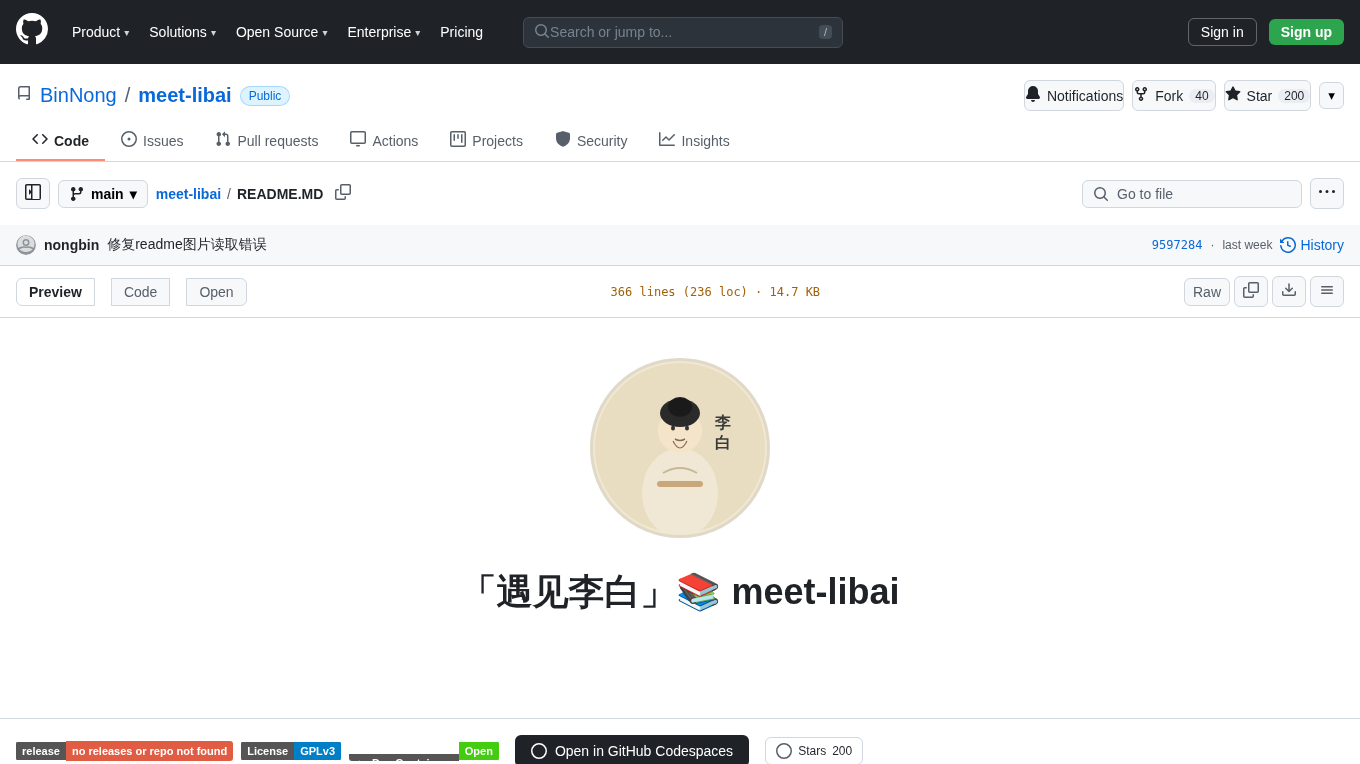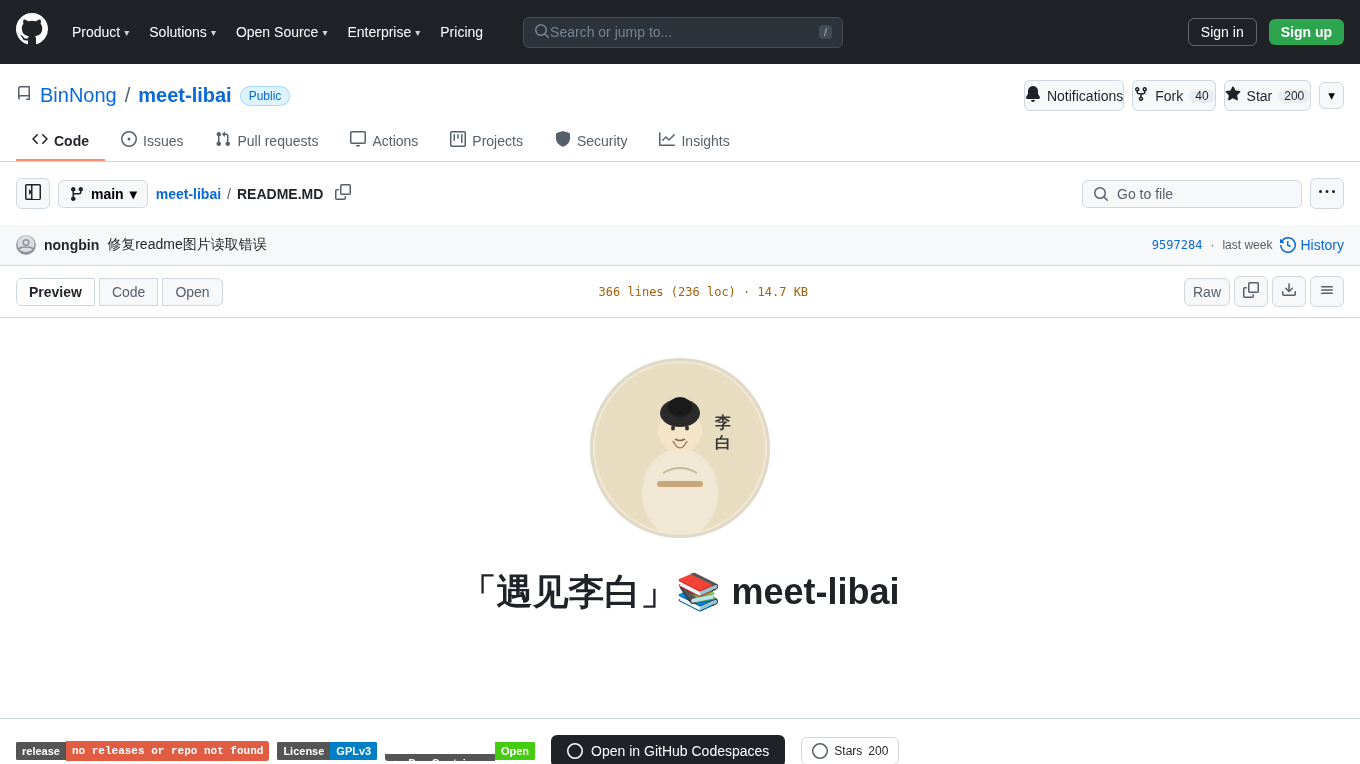--- a/index.html
+++ b/index.html
@@ -56,39 +56,39 @@
     .commit-left { display: flex; align-items: center; gap: 8px; }
     .commit-avatar { width: 20px; height: 20px; border-radius: 50%; background: #ddd; font-size: 12px; display: flex; align-items: center; justify-content: center; overflow: hidden; }
     .commit-author { font-weight: 600; color: #1f2328; }
     .commit-message { color: #1f2328; }
     .commit-right { display: flex; align-items: center; gap: 8px; color: #57606a; font-size: 12px; }
     .commit-sha { font-family: monospace; color: #0969da; }
     .history-link { display: flex; align-items: center; gap: 4px; color: #0969da; cursor: pointer; font-size: 14px; }
 
     
     .file-view-header { padding: 10px 16px; display: flex; align-items: center; justify-content: space-between; border-bottom: 1px solid #d0d7de; }
-    .file-tabs { display: flex; gap: 4px; }
+    .file-tabs { display: flex; gap: 16px; }
     .file-tab { padding: 5px 12px; border: 1px solid #d0d7de; background: #f6f8fa; cursor: pointer; font-size: 14px; color: #57606a; }
     .file-tab:first-child { border-radius: 6px 0 0 6px; }
     .file-tab:last-child { border-radius: 0 6px 6px 0; }
     .file-tab.active { background: #ffffff; color: #1f2328; font-weight: 600; z-index: 1; }
     .file-meta { color: #a16207; font-size: 12px; font-family: monospace; }
     .file-actions { display: flex; align-items: center; gap: 4px; }
     .file-action-btn { padding: 5px 8px; border: 1px solid #d0d7de; border-radius: 6px; background: #f6f8fa; cursor: pointer; font-size: 14px; color: #57606a; }
 
     
     .content-area { padding: 40px 16px; text-align: center; min-height: 400px; }
     .readme-image { width: 180px; height: 180px; border-radius: 50%; margin: 0 auto 30px; background: #f0e8d0; display: flex; align-items: center; justify-content: center; overflow: hidden; border: 3px solid #e0d8c8; }
     .readme-title { font-size: 36px; font-weight: 600; margin-bottom: 30px; }
 
     
     .badge-row { display: flex; align-items: center; gap: 8px; padding: 16px; border-top: 1px solid #d0d7de; background: white; flex-wrap: wrap; }
     .badge { display: inline-flex; align-items: center; height: 20px; border-radius: 3px; overflow: hidden; font-size: 11px; font-weight: 600; }
     .badge-left { background: #555; color: white; padding: 3px 6px; }
-    .badge-right-red { background: #e05d44; color: white; padding: 4px 6px; font-family: Liberation Mono, monospace; }
+    .badge-right-red { background: #e05d44; color: white; padding: 4px 6px; }
     .badge-right-blue { background: #007ec6; color: white; padding: 3px 6px; }
     .badge-right-green { background: #4c1; color: white; padding: 3px 6px; }
     .codespaces-btn { display: flex; align-items: center; gap: 8px; background: #1f2328; color: white; border: none; padding: 8px 16px; border-radius: 6px; cursor: pointer; font-size: 14px; font-weight: 500; margin-left: 8px; }
     .stars-badge { display: flex; align-items: center; gap: 6px; padding: 5px 10px; border: 1px solid #d0d7de; border-radius: 6px; font-size: 12px; cursor: pointer; margin-left: 8px; }
 
     .sidebar-toggle { padding: 5px 8px; border: 1px solid #d0d7de; border-radius: 6px; background: #f6f8fa; cursor: pointer; }
   </style>
 </head>
 <body>
 

